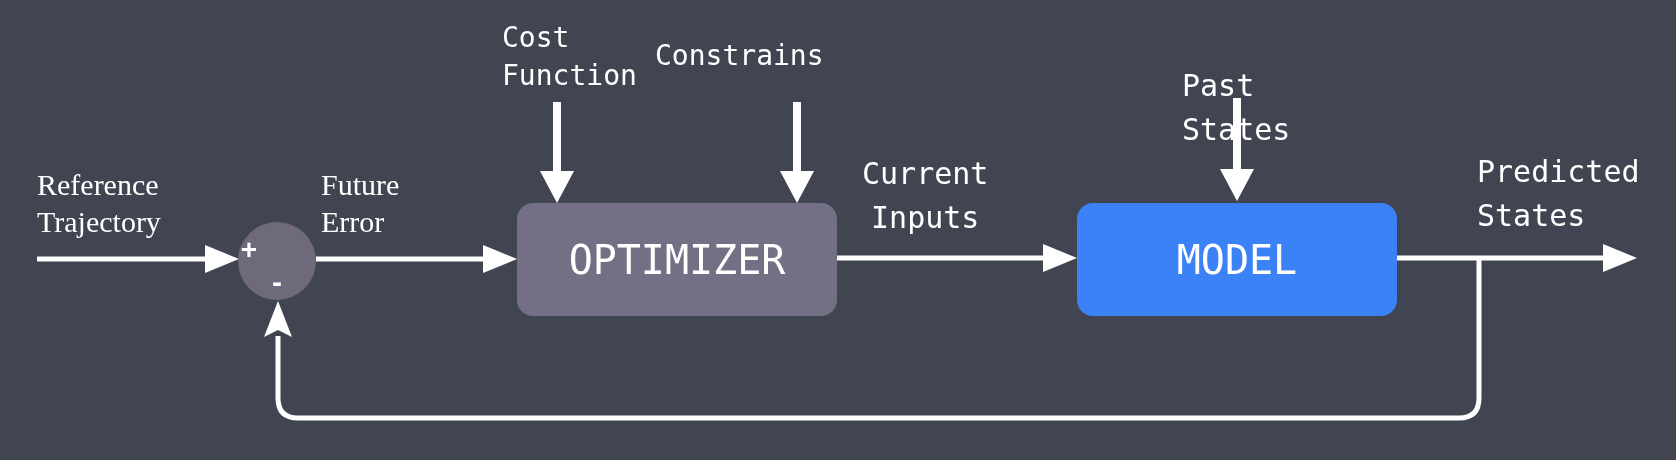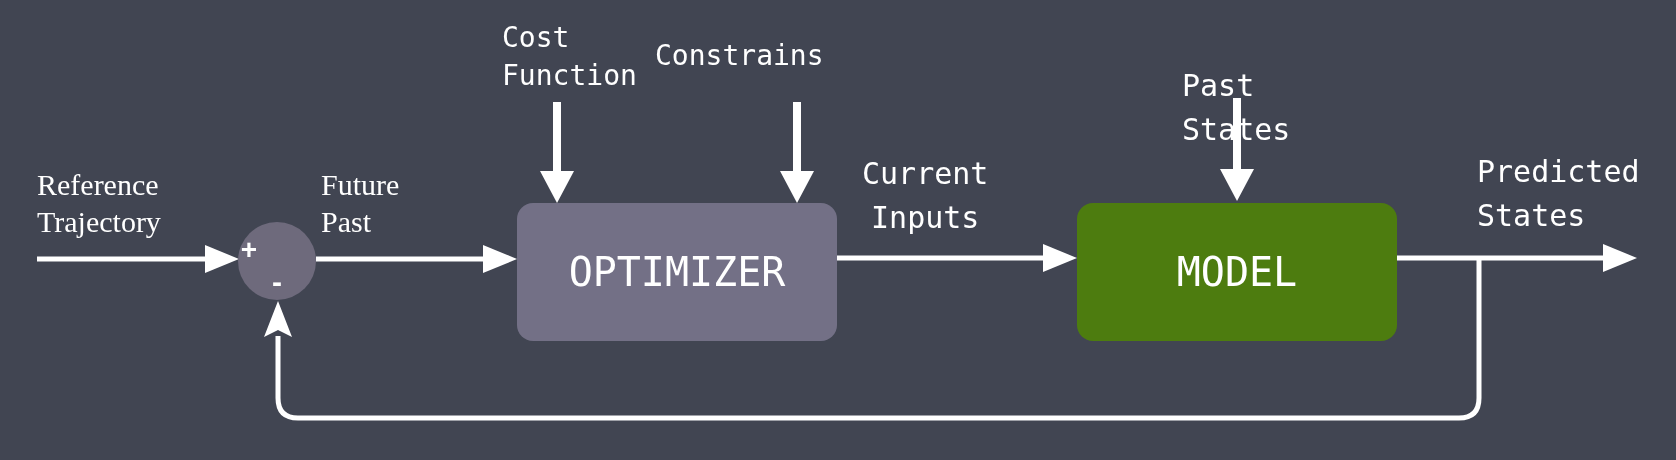--- a/index.html
+++ b/index.html
@@ -36,21 +36,21 @@
   }
   .lbl-mono-sm {
     font-family: "DejaVu Sans Mono", monospace;
     font-size: 28px;
     line-height: 38px;
   }
 
   .block {
     position: absolute;
     width: 320px;
-    height: 138px;
+    height: 113px;
     border-radius: 16px;
     background: #737086;
     display: flex;
     align-items: center;
     justify-content: center;
     color: #ffffff;
     font-family: "DejaVu Sans Mono", monospace;
     font-size: 40px;
   }
   .block-optimizer { left: 517px; top: 203px; }
@@ -106,29 +106,29 @@
   </svg>
 
   <div class="sum" style="background-color: rgb(110, 106, 124);">
     <span class="sign sign-plus">+</span>
     <span class="sign sign-minus">-</span>
   </div>
 
   <div class="block block-optimizer" style="background-color: rgb(115, 112, 134);">
     <span>OPTIMIZER</span>
   </div>
-  <div class="block block-model" style="background-color: #4d7c0f;">
+  <div class="block block-model" style="background-color: #3b82f6;">
     <span>MODEL</span>
   </div>
 
   <div class="lbl lbl-sans" style="left:37px; top:166px;">Reference
 Trajectory</div>
 
   <div class="lbl lbl-sans" style="left:321px; top:166px;">Future
-Past</div>
+Error</div>
 
   <div class="lbl lbl-mono-sm" style="left:502px; top:19px;">Cost
 Function</div>
 
   <div class="lbl lbl-mono-sm" style="left:655px; top:37px;">Constrains</div>
 
   <div class="lbl lbl-mono" style="left:1182px; top:20px;margin-top:44px;">Past
 States</div>
 
   <div class="lbl lbl-mono" style="left:862px; top:152px;text-align:center;">Current

